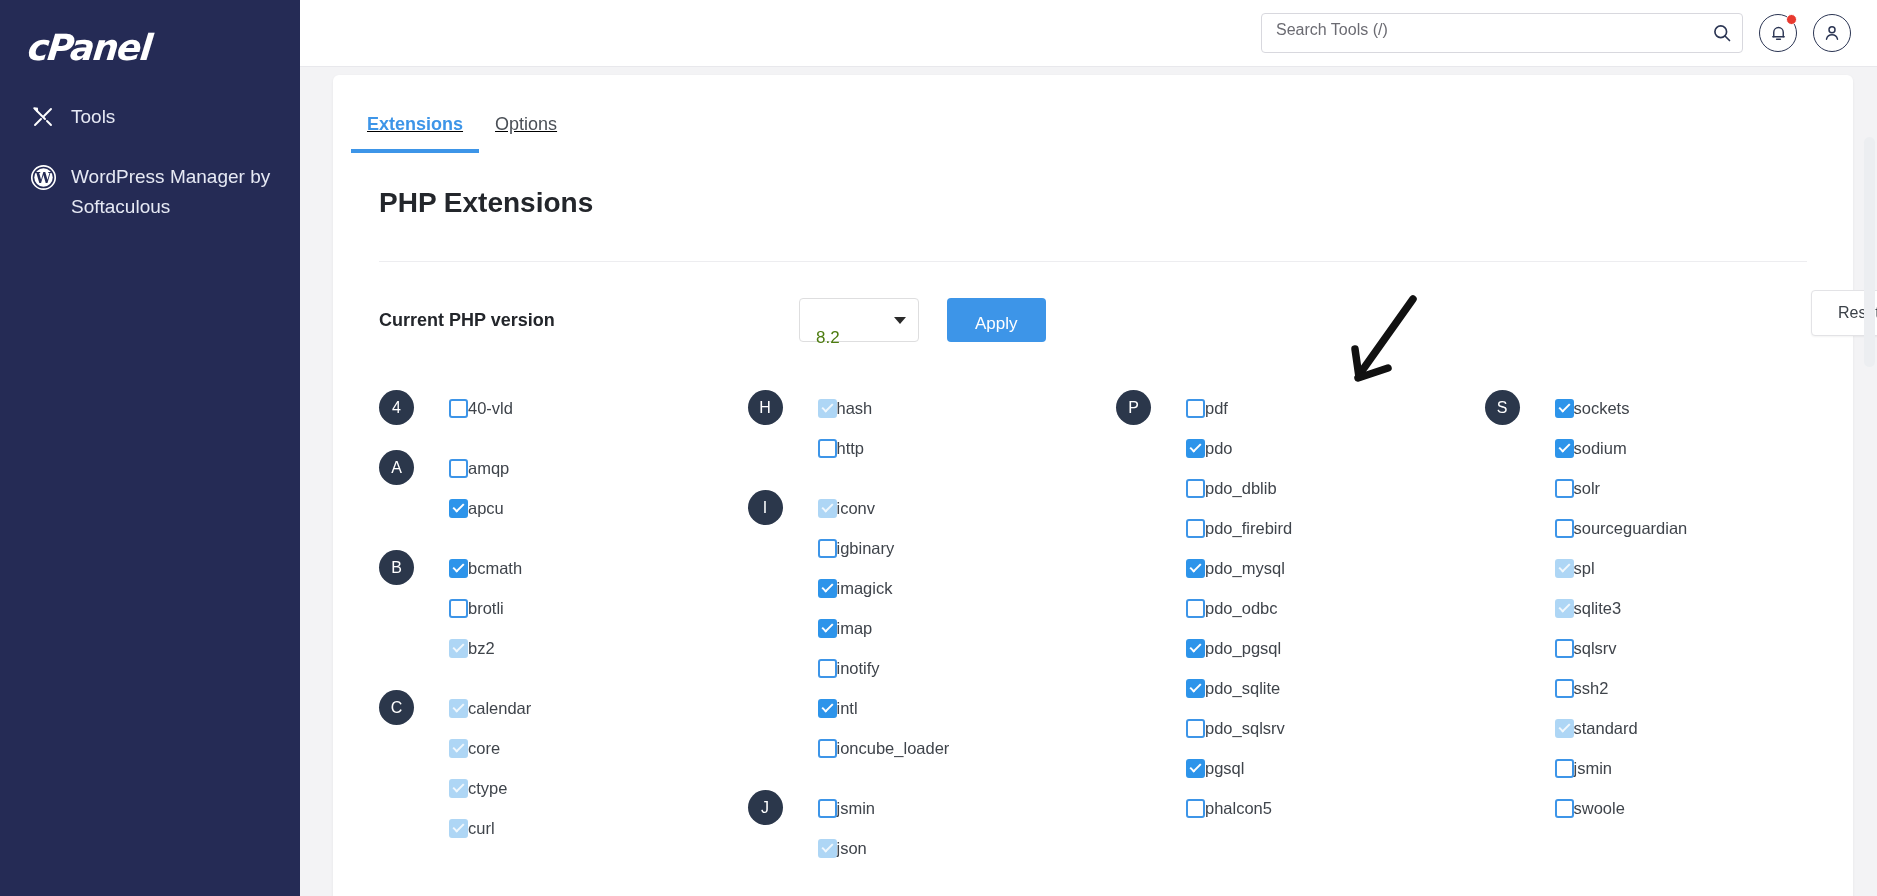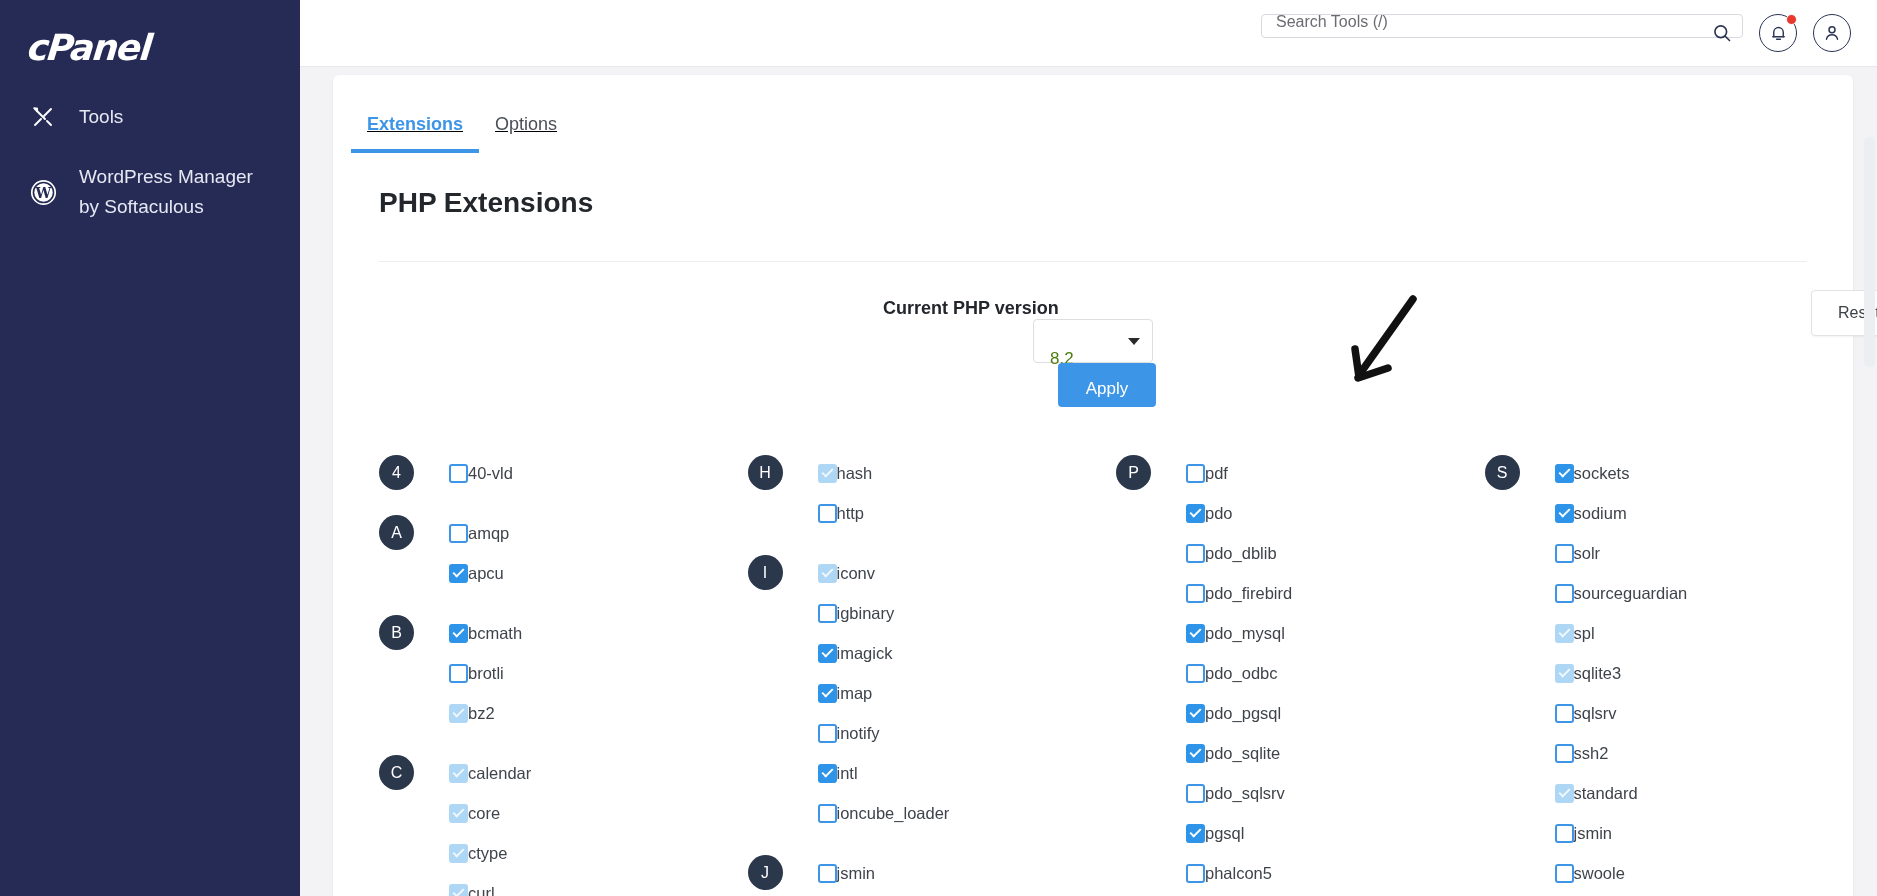--- a/index.html
+++ b/index.html
@@ -28,22 +28,22 @@
     font-weight: 700;
     font-style: italic;
     font-size: 36px;
     letter-spacing: -1.5px;
     color: #ffffff;
     line-height: 1;
     transform: skewX(-6deg);
   }
   .nav-item {
     display: flex;
-    align-items: center;
-    gap: 21px;
+    align-items: flex-start;
+    gap: 13px;
     padding: 6px 24px 6px 28px;
     color: #d7dbea;
     font-size: 19px;
     line-height: 30px;
     cursor: pointer;
   }
   .nav-item .nav-icon {
     width: 30px; min-width: 30px; height: 30px;
     display: flex; align-items: center; justify-content: center;
   }
@@ -67,21 +67,21 @@
     align-items: center;
     justify-content: flex-end;
     padding-right: 26px;
     gap: 16px;
   }
   .search-wrap {
     position: relative;
     width: 482px; height: 40px;
   }
   .search-input {
-    width: 482px; height: 24px;
+    width: 482px; height: 40px;
     border: 1px solid #d8d8de;
     border-radius: 4px;
     padding: 0 44px 7px 14px;
     font-size: 16px;
     color: #555;
     font-family: "Liberation Sans", sans-serif;
     outline: none;
     background: #fff;
   }
   .search-input::placeholder { color: #6b6b72; }
@@ -179,21 +179,20 @@
   .divider {
     height: 1px;
     background: #ededf0;
     margin: 42px 46px 0 46px;
   }
 
   .version-row {
     display: flex;
     align-items: center;
     padding: 36px 46px 0 46px;
-    flex-direction: column;
   }
   .version-label {
     font-size: 18px;
     font-weight: 700;
     color: #23262b;
     width: 420px;
   }
   .select-box {
     width: 120px; height: 44px;
     border: 1px solid #dededf;

